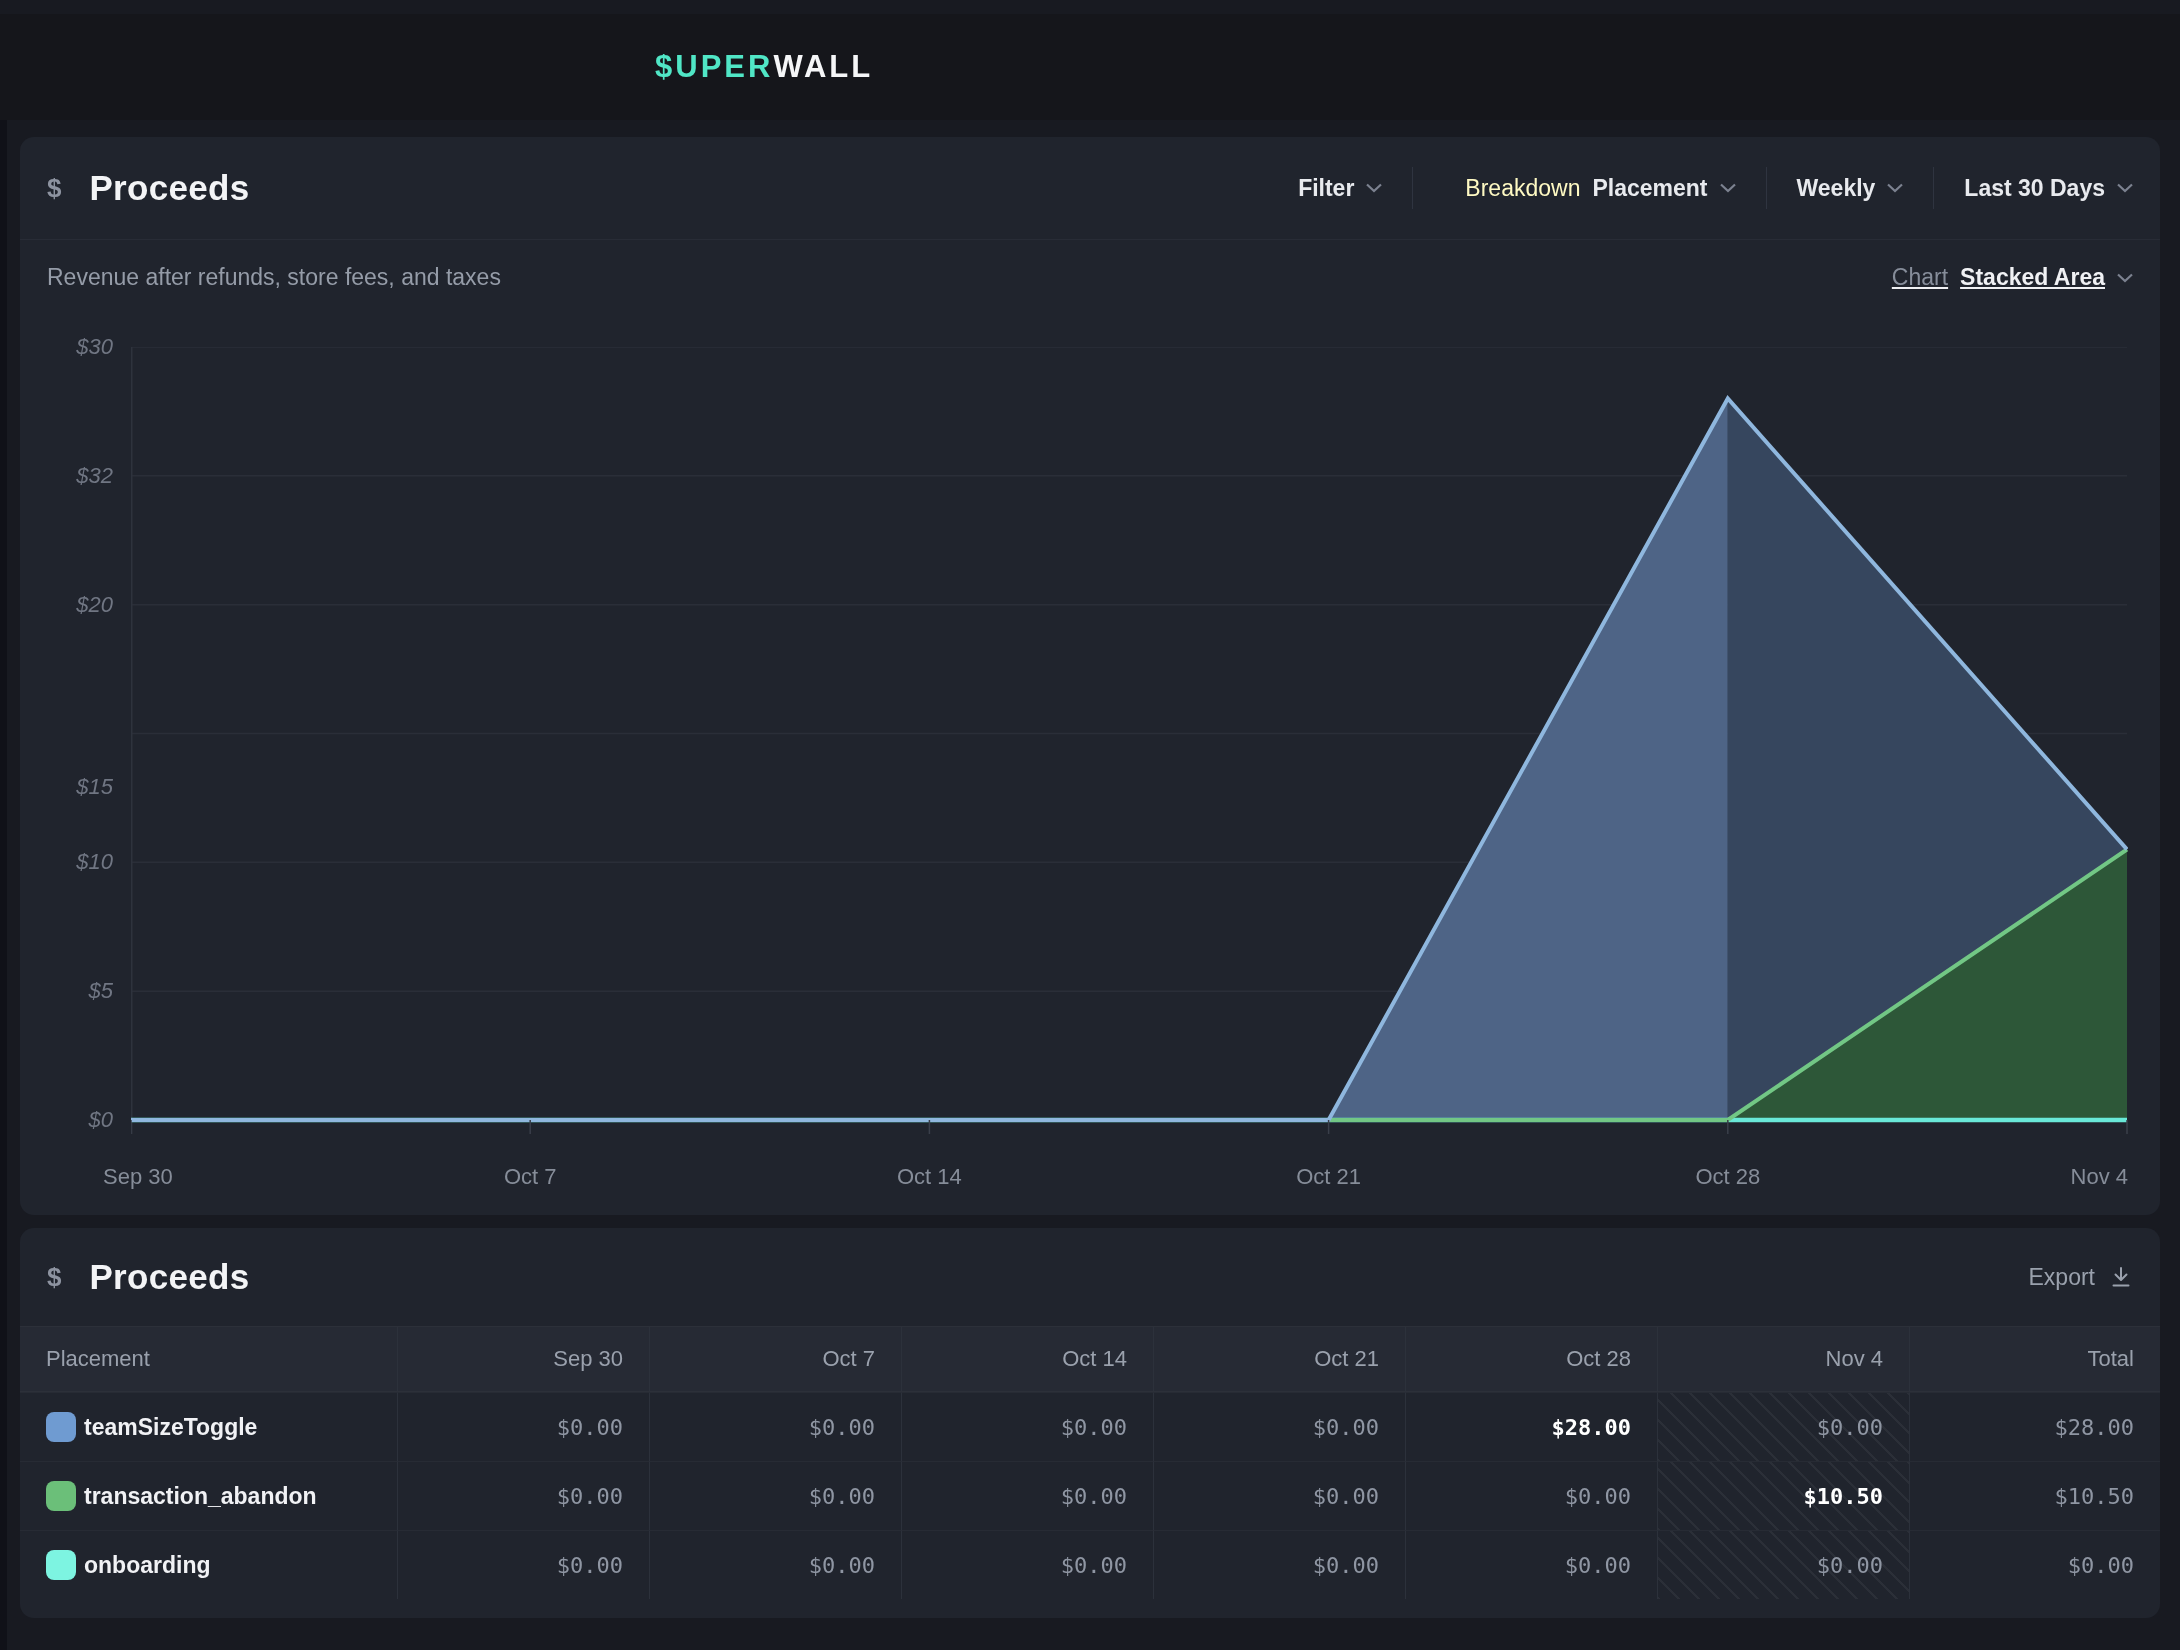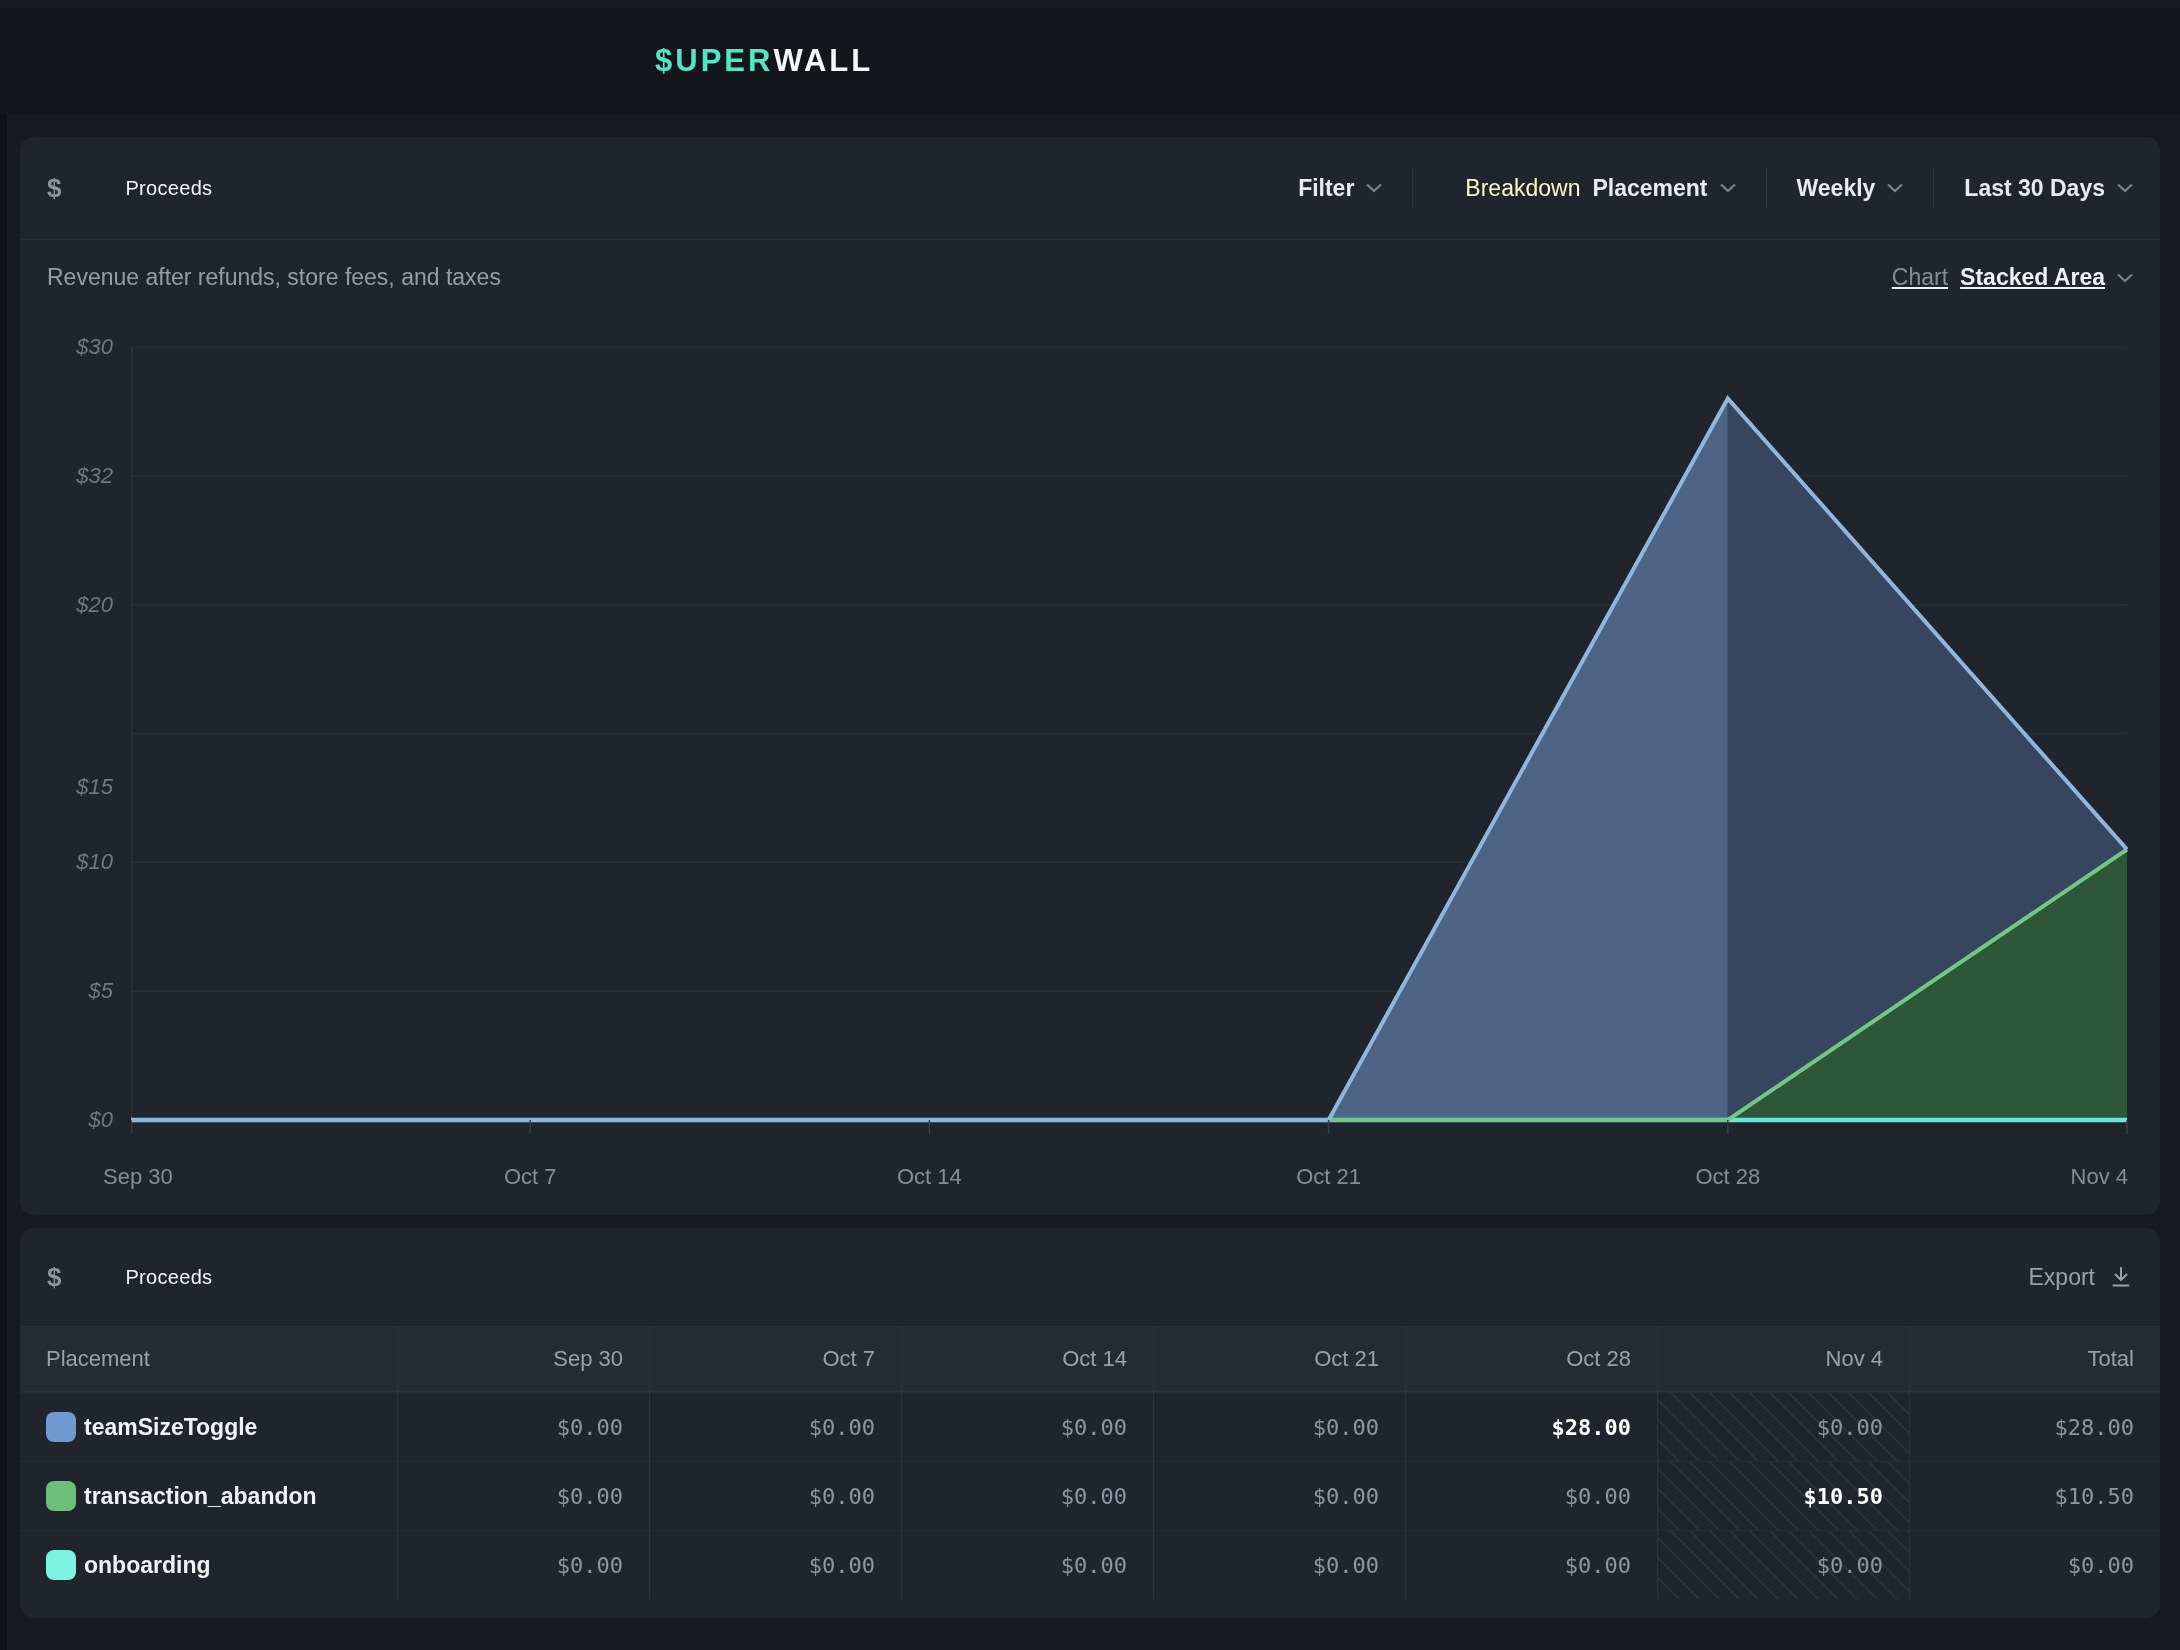--- a/index.html
+++ b/index.html
@@ -8,36 +8,36 @@
     background:#181a21;
     font-family:"Liberation Sans", sans-serif;
     color:#e5e7eb;
     position:relative;
     overflow:hidden;
   }
   
   .left-sliver { position:absolute; left:0; top:106px; width:7px; height:1544px; background:#101118; }
 
   
-  .topbar { position:absolute; left:0; top:8px; width:2180px; height:106px; background:#15161b; }
+  .topbar { position:absolute; left:0; top:14px; width:2180px; height:106px; background:#15161b; }
   .logo { position:absolute; left:655px; top:0; height:106px; display:flex; align-items:center;
           font-size:31px; font-weight:800; letter-spacing:3px; }
   .logo .accent { color:#50e6c6; }
   .logo .rest { color:#f5f6f8; }
 
   
   .card { position:absolute; left:20px; width:2140px; background:#20242d; border-radius:14px; }
   .chart-card { top:137px; height:1078px; }
   .table-card { top:1228px; height:390px; }
 
   .card-head { height:103px; display:flex; align-items:center; justify-content:space-between;
                padding:0 27px; border-bottom:1px solid #282c36; }
   .head-left { display:flex; align-items:center; gap:28px; }
   .dollar-icon { color:#8d93a0; font-size:26px; font-weight:600; }
-  .card-title { color:#f3f4f6; font-size:20px; font-weight:400; letter-spacing:.3px;margin-left:36px; }
+  .card-title { color:#f3f4f6; font-size:35px; font-weight:700; letter-spacing:.3px; }
 
   .head-controls { display:flex; align-items:center; gap:0; }
   .ctrl { display:flex; align-items:center; gap:12px; background:none; border:none; cursor:pointer;
           font-family:inherit; font-size:23px; color:#e8eaee; font-weight:600; padding:0 30px; }
   .ctrl .muted { color:#fef9c3; font-weight:400;margin-left:22px; }
   .vdiv { width:1px; height:42px; background:#2f3440; }
   .chev { display:block; }
 
   
   .sub-row { display:flex; align-items:center; justify-content:space-between; padding:24px 27px 0 27px; }

